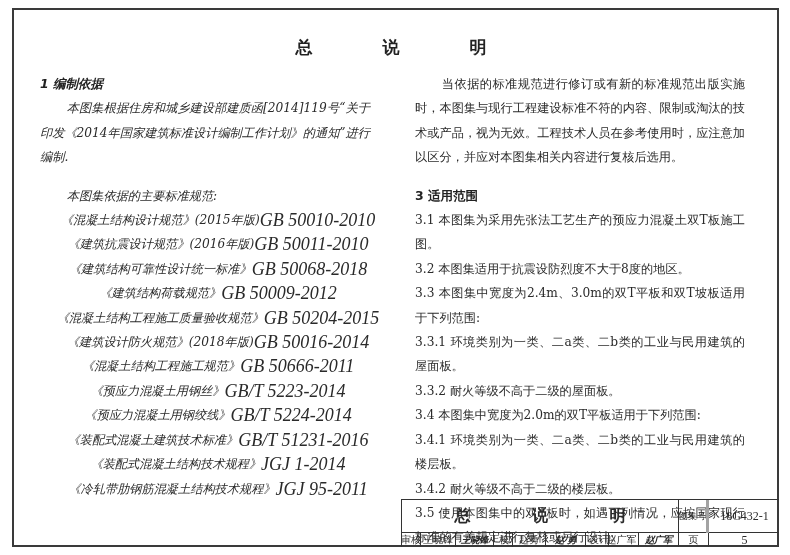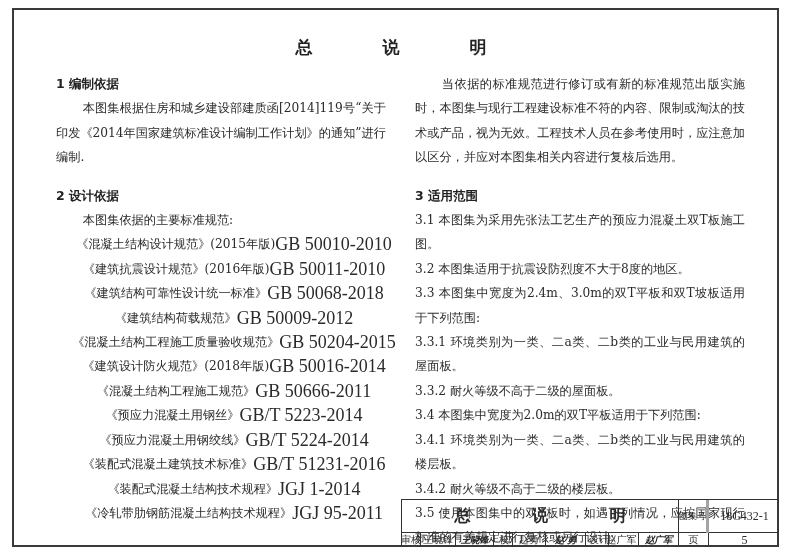--- a/index.html
+++ b/index.html
@@ -29,21 +29,21 @@
       letter-spacing: 32px;
       color: #222;
       padding-left: 24px;
       box-sizing: border-box;
     }
     .col {
       position: absolute;
       font-size: 12.2px;
       line-height: 24.4px;
     }
-    .col-left { left: 56px; top: 72px; width: 330px; }
+    .col-left { left: 40px; top: 72px; width: 330px; font-style: italic; }
     .col-right { left: 415px; top: 72px; width: 330px; }
     .h {
       font-family: "DejaVu Sans", "Liberation Sans", sans-serif;
       font-weight: bold;
       font-size: 12.5px;
       color: #222;
     }
     .p { text-align: justify; text-align-last: left; }
     .indent { text-indent: 2.2em; }
     .gap { height: 14px; }
@@ -127,21 +127,20 @@
 <body>
 
 <div class="frame"></div>
 
 <div class="title">总 说 明</div>
 
 <div class="col col-left">
   <div class="h">1  编制依据</div>
   <div class="p indent">本图集根据住房和城乡建设部建质函[2014]119号“关于印发《2014年国家建筑标准设计编制工作计划》的通知”进行编制.</div>
   <div class="gap"></div>
-  <div class="h">2  设计依据</div>
   <div class="indent">本图集依据的主要标准规范:</div>
   <div>
     <div class="std-row">
         <span class="name">《混凝土结构设计规范》(2015年版)</span>
         <span class="code">GB 50010-2010</span>
       </div>
     <div class="std-row">
         <span class="name">《建筑抗震设计规范》(2016年版)</span>
         <span class="code">GB 50011-2010</span>
       </div>

